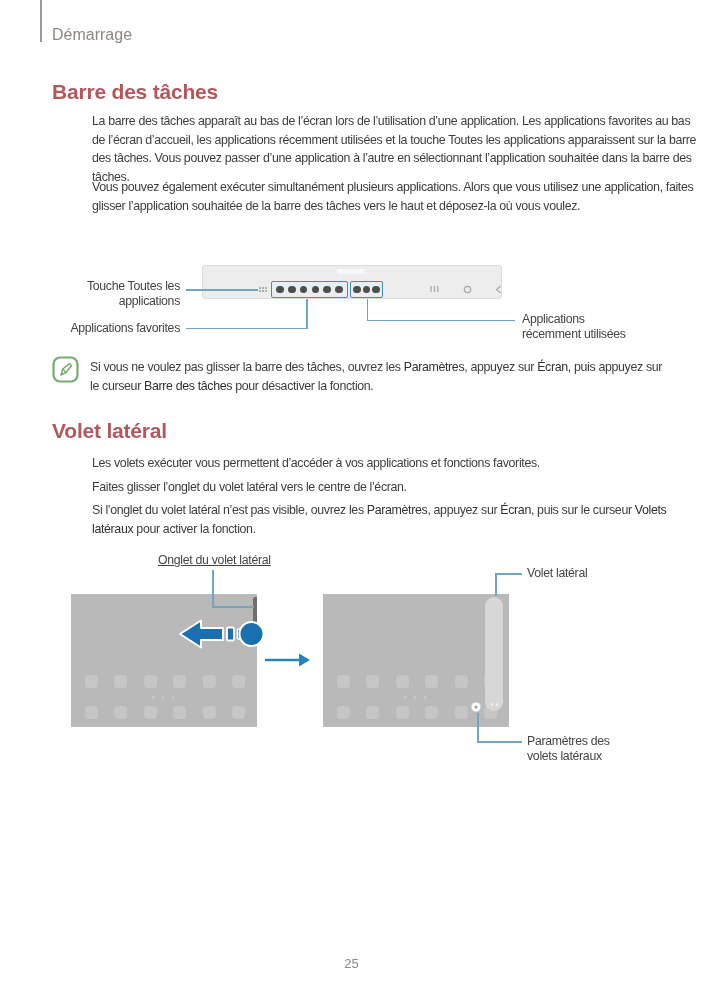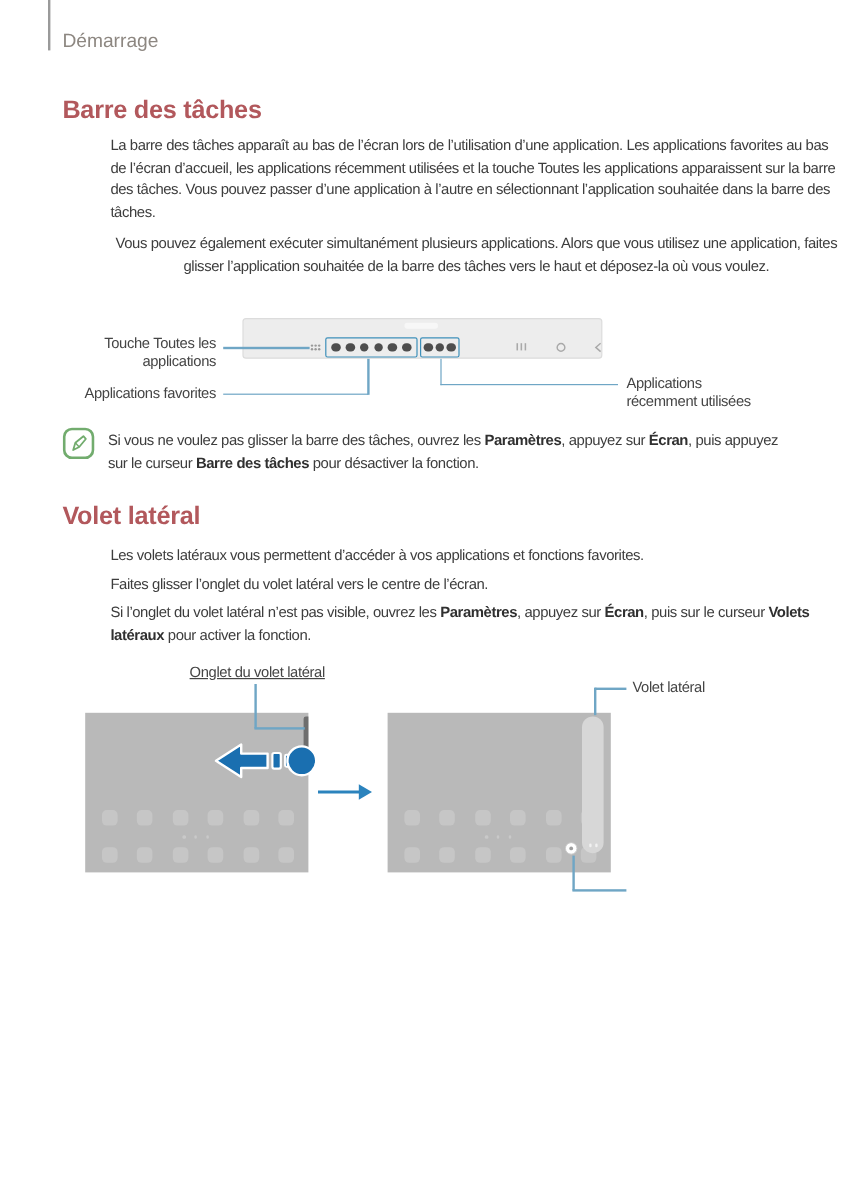--- a/index.html
+++ b/index.html
@@ -8,23 +8,23 @@
   .abs{position:absolute;}
   
   #runner-rule{left:40px;top:0;width:2px;height:42px;background:#9a9a9a;}
   #runner{left:52px;top:26px;font-size:16px;color:#8d8781;}
   
   .h1{color:var(--heading,#b2585c);font-size:21px;font-weight:700;letter-spacing:-0.2px;}
   #t1{left:52px;top:80px;}
   #t2{left:52px;top:419px;}
   
   .para{left:52px;width:610px;font-size:12.4px;line-height:18.6px;letter-spacing:-0.35px;color:#3d3d3d;margin-left:40px;}
-  .para .b, .rich .b{font-weight:700;color:#303030;}
+  .para .b, .rich .b{font-weight:400;color:#303030;}
   #p1{top:112px;}
-  #p2{top:194px;text-align:center;}
+  #p2{top:178px;}
   #p3{top:454px;}
   #p4{top:478px;}
   #p5{top:501px;}
   
   #bar{left:202px;top:265px;width:300px;height:34px;background:#ededed;border:1px solid #dcdcdc;border-radius:3px;box-sizing:border-box;}
   #bar-handle{left:337px;top:269px;width:28px;height:5px;background:#f7f7f7;border-radius:3px;}
   #allapps{left:258px;top:285px;}
   .hbox{border:1.5px solid var(--callout_box,#3e90ba);border-radius:2px;box-sizing:border-box;
         display:flex;align-items:center;justify-content:space-evenly;}
   #fav-box{left:271px;top:281px;width:77px;height:17px;}
@@ -141,21 +141,21 @@
 récemment utilisées</div>
 
   <svg class="abs" id="note-icon" width="27" height="27" viewBox="0 0 27 27">
     <rect x="1.5" y="1.5" width="24" height="24" rx="6.5" fill="none" stroke="var(--note_green,#72ac6e)" stroke-width="2.2"></rect>
     <path d="M9 19 L10.8 13 L17.5 7.5 L19.5 9.8 L14 16.5 Z" fill="none" stroke="var(--note_green,#72ac6e)" stroke-width="1.5" stroke-linejoin="round"></path>
     <path d="M10.8 13 L14 16.5" stroke="var(--note_green,#72ac6e)" stroke-width="1.2"></path>
   </svg>
   <div class="abs rich" id="note-text"><span>Si vous ne voulez pas glisser la barre des tâches, ouvrez les </span><span class="b">Paramètres</span><span>, appuyez sur </span><span class="b">Écran</span><span>, puis appuyez sur le curseur </span><span class="b">Barre des tâches</span><span> pour désactiver la fonction.</span></div>
 
   <div class="abs h1" id="t2">Volet latéral</div>
-  <div class="abs para" id="p3">Les volets latéraux vous permettent d’accéder à vos applications et fonctions favorites.</div>
+  <div class="abs para" id="p3">Les volets exécuter vous permettent d’accéder à vos applications et fonctions favorites.</div>
   <div class="abs para rich" id="p5"><span>Si l’onglet du volet latéral n’est pas visible, ouvrez les </span><span class="b">Paramètres</span><span>, appuyez sur </span><span class="b">Écran</span><span>, puis sur le curseur </span><span class="b">Volets latéraux</span><span> pour activer la fonction.</span></div>
   <div class="abs para" id="p4">Faites glisser l’onglet du volet latéral vers le centre de l’écran.</div>
 
   <div class="abs phone" id="phone-left">
     <div class="approw r1">
         <span class="app"></span>
         <span class="app"></span>
         <span class="app"></span>
         <span class="app"></span>
         <span class="app"></span>
@@ -224,14 +224,17 @@
 
   <div class="abs cl" id="l-onglet-v"></div>
   <div class="abs cl" id="l-onglet-h"></div>
   <div class="abs cl" id="l-volet-h"></div>
   <div class="abs cl" id="l-volet-v"></div>
   <div class="abs cl" id="l-params-v"></div>
   <div class="abs cl" id="l-params-h"></div>
 
   <div class="abs flabel" id="lab-onglet">Onglet du volet latéral</div>
   <div class="abs flabel" id="lab-volet">Volet latéral</div>
-
+  <div class="abs flabel" id="lab-params">Paramètres des
+volets latéraux</div>
+
+  <div class="abs" id="pagenum">25</div>
 </div>
 
 </body></html>

